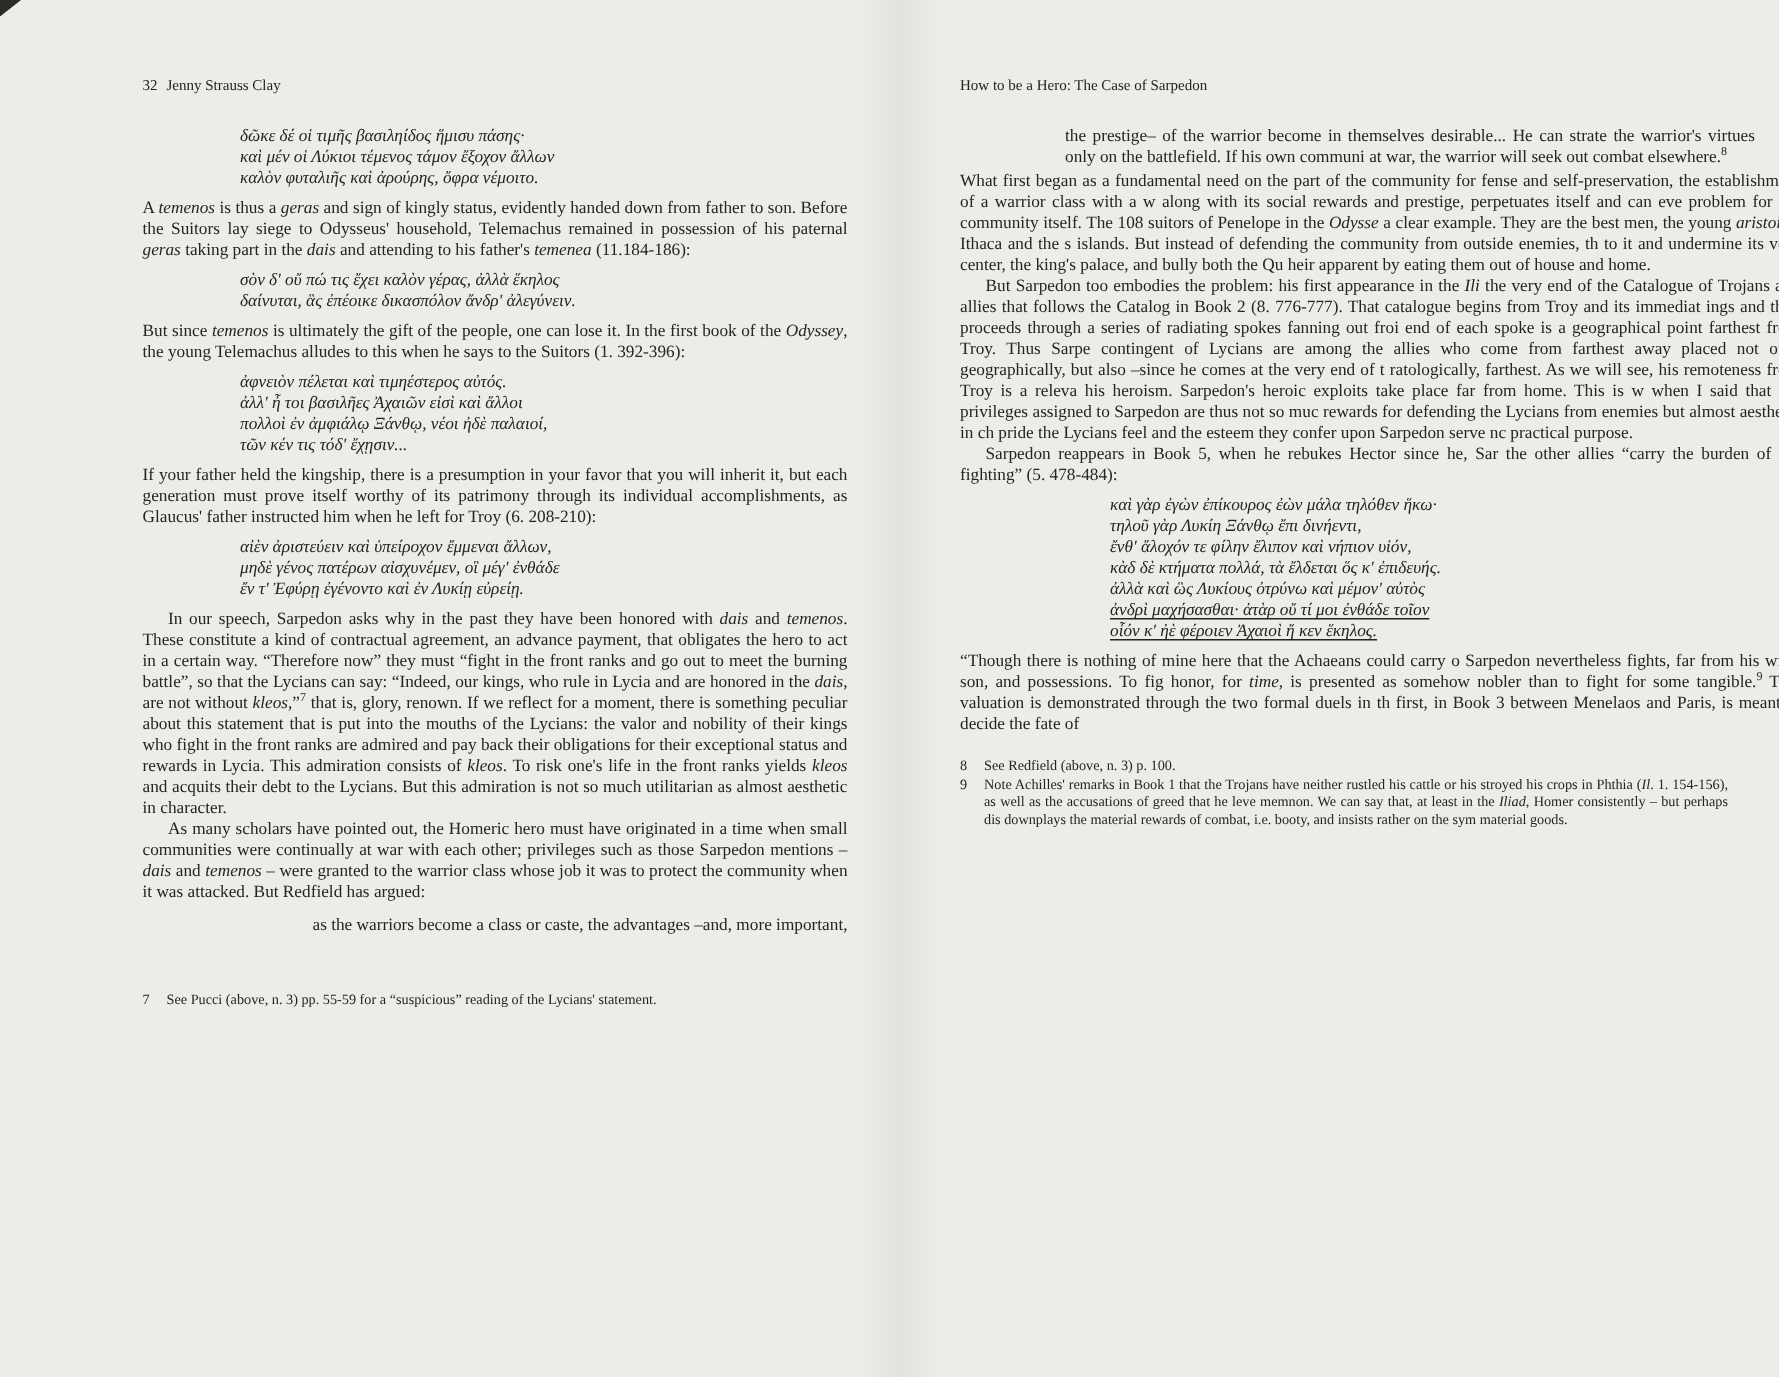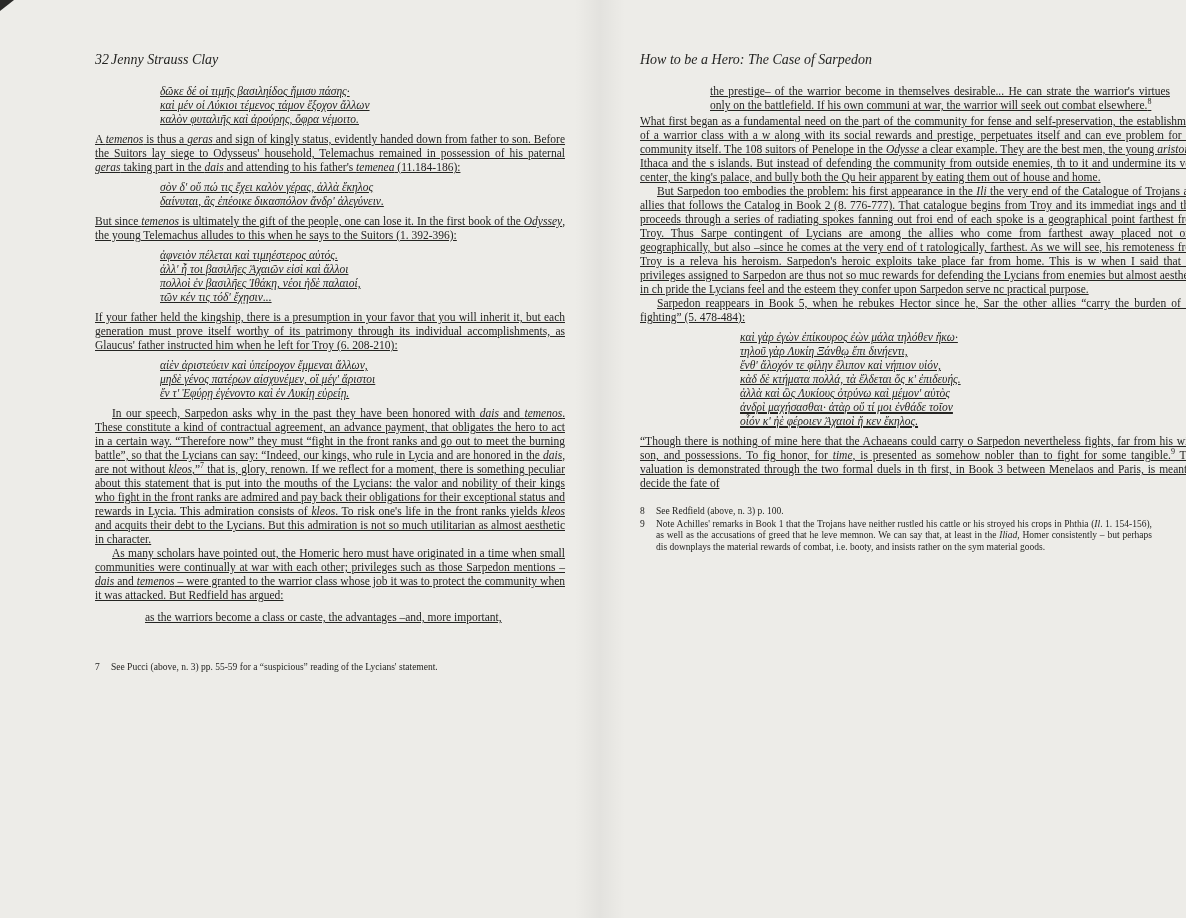--- a/index.html
+++ b/index.html
@@ -14,30 +14,30 @@
     background:linear-gradient(90deg,rgba(0,0,0,0) 0%,rgba(0,0,0,0.045) 50%,rgba(0,0,0,0) 100%);
     pointer-events:none;
   }
   .corner-artifact{
     position:absolute;left:0;top:0;width:14px;height:11px;background:#2a2a28;
     clip-path:polygon(0 0,100% 0,0 100%);
   }
   .page{position:absolute;top:52px;}
   .page.left{left:95px;width:470px;}
   .page.right{left:640px;width:560px;}
-  .pagehead{font-size:14px;height:18px;position:relative;margin-bottom:14px;font-style:italic;}
+  .pagehead{font-size:10px;height:18px;position:relative;margin-bottom:14px;}
   .pagenum{position:absolute;left:0;top:0;}
   .page.left .runhead{position:absolute;left:16px;right:0;text-align:left;}
   .page.right .pagehead{width:512px;text-align:left;}
-  .body{font-size:11.5px;line-height:14px;text-align:justify;text-decoration:underline;}
+  .body{font-size:11.5px;line-height:14px;text-align:justify;}
   .block.para{margin:0;}
   .block.para.indent{text-indent:17px;}
   .block.greek{font-style:italic;margin:6px 0 6px 65px;text-align:left;}
   .page.right .block.greek{margin-left:100px;}
-  .block.quote{margin:8px 0 2px 50px;text-align:left;}
+  .block.quote{margin:8px 0 2px 23px;text-align:right;}
   .page.right .block.quote{margin:0 30px 2px 70px;text-align:justify;}
   .gline{white-space:nowrap;}
   sup{font-size:8px;line-height:0;}
   .footnotes{font-size:9.5px;line-height:11.5px;text-align:justify;}
   .page.left .footnotes{margin-top:38px;}
   .page.right .footnotes{margin-top:16px;width:512px;}
   .fnrow{display:flex;margin-bottom:1px;}
   .fnnum{flex:0 0 16px;}
   .fntext{flex:1;}
   u{text-underline-offset:2px;}
@@ -61,27 +61,27 @@
         </div>
         <div class="block para">A <i>temenos</i> is thus a <i>geras</i> and sign of kingly status, evidently handed down from father to son. Before the Suitors lay siege to Odysseus' household, Telemachus remained in possession of his paternal <i>geras</i> taking part in the <i>dais</i> and attending to his father's <i>temenea</i> (11.184-186):</div>
         <div class="block greek">
           <div class="gline">σὸν δ' οὔ πώ τις ἔχει καλὸν γέρας, ἀλλὰ ἕκηλος</div>
           <div class="gline">δαίνυται, ἃς ἐπέοικε δικασπόλον ἄνδρ' ἀλεγύνειν.</div>
         </div>
         <div class="block para">But since <i>temenos</i> is ultimately the gift of the people, one can lose it. In the first book of the <i>Odyssey</i>, the young Telemachus alludes to this when he says to the Suitors (1. 392-396):</div>
         <div class="block greek">
           <div class="gline">ἀφνειὸν πέλεται καὶ τιμηέστερος αὐτός.</div>
           <div class="gline">ἀλλ' ἦ τοι βασιλῆες Ἀχαιῶν εἰσὶ καὶ ἄλλοι</div>
-          <div class="gline">πολλοὶ ἐν βασιλῆες Ἰθάκῃ, νέοι ἠδὲ παλαιοί,</div>
+          <div class="gline">πολλοὶ ἐν ἀμφιάλῳ Ξάνθῳ, νέοι ἠδὲ παλαιοί,</div>
           <div class="gline">τῶν κέν τις τόδ' ἔχῃσιν...</div>
         </div>
         <div class="block para">If your father held the kingship, there is a presumption in your favor that you will inherit it, but each generation must prove itself worthy of its patrimony through its individual accomplishments, as Glaucus' father instructed him when he left for Troy (6. 208-210):</div>
         <div class="block greek">
           <div class="gline">αἰὲν ἀριστεύειν καὶ ὑπείροχον ἔμμεναι ἄλλων,</div>
-          <div class="gline">μηδὲ γένος πατέρων αἰσχυνέμεν, οἳ μέγ' ἄριστοι</div>
+          <div class="gline">μηδὲ γένος πατέρων αἰσχυνέμεν, οἳ μέγ' ἐνθάδε</div>
           <div class="gline">ἔν τ' Ἐφύρῃ ἐγένοντο καὶ ἐν Λυκίῃ εὐρείῃ.</div>
         </div>
         <div class="block para indent">In our speech, Sarpedon asks why in the past they have been honored with <i>dais</i> and <i>temenos</i>. These constitute a kind of contractual agreement, an advance payment, that obligates the hero to act in a certain way. “Therefore now” they must “fight in the front ranks and go out to meet the burning battle”, so that the Lycians can say: “Indeed, our kings, who rule in Lycia and are honored in the <i>dais</i>, are not without <i>kleos</i>,”<sup>7</sup> that is, glory, renown. If we reflect for a moment, there is something peculiar about this statement that is put into the mouths of the Lycians: the valor and nobility of their kings who fight in the front ranks are admired and pay back their obligations for their exceptional status and rewards in Lycia. This admiration consists of <i>kleos</i>. To risk one's life in the front ranks yields <i>kleos</i> and acquits their debt to the Lycians. But this admiration is not so much utilitarian as almost aesthetic in character.</div>
         <div class="block para indent">As many scholars have pointed out, the Homeric hero must have originated in a time when small communities were continually at war with each other; privileges such as those Sarpedon mentions – <i>dais</i> and <i>temenos</i> – were granted to the warrior class whose job it was to protect the community when it was attacked. But Redfield has argued:</div>
         <div class="block quote">as the warriors become a class or caste, the advantages –and, more important,</div>
       </div>
     <div class="footnotes">
         <div class="fnrow">
           <span class="fnnum">7</span>
           <span class="fntext">See Pucci (above, n. 3) pp. 55-59 for a “suspicious” reading of the Lycians' statement.</span>

